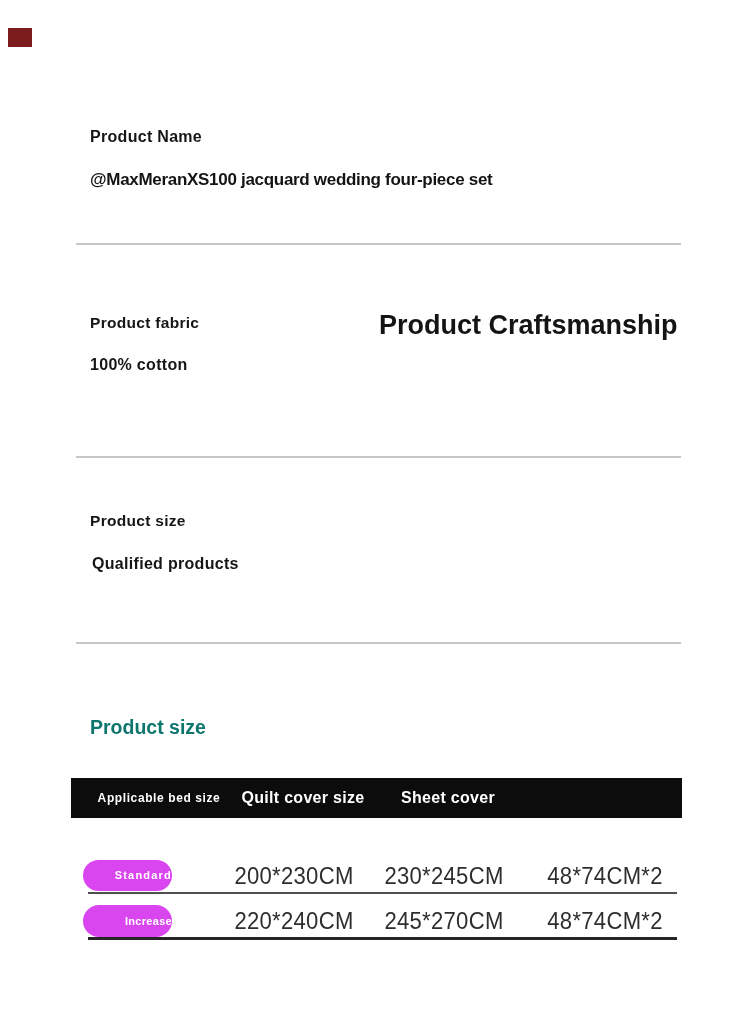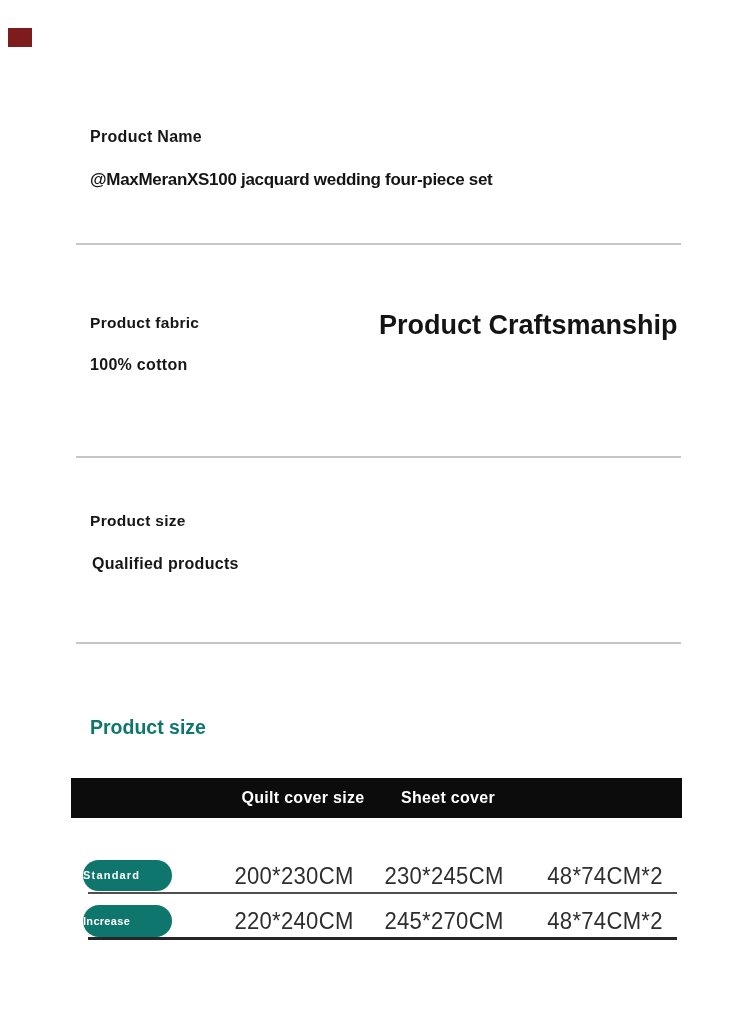--- a/index.html
+++ b/index.html
@@ -40,22 +40,22 @@
 
   .table-header-bar{left:71px;top:778px;width:611px;height:40px;background:#0c0c0c;}
   .th{top:778px;height:40px;line-height:40px;color:#ffffff;font-weight:bold;}
   .th-sm{font-size:12px;letter-spacing:0.6px;}
   .th-lg{font-size:16px;letter-spacing:0.3px;}
   .th-1{left:159px;}
   .th-2{left:303px;}
   .th-3{left:448px;}
   .th-4{left:602px;}
 
-  .pill{left:83px;width:89px;background:#0f766e;border-radius:17px;
-        color:#ffffff;font-weight:bold;text-align:left;}
+  .pill{left:83px;width:89px;background:#d946ef;border-radius:17px;
+        color:#ffffff;font-weight:bold;text-align:right;}
   .pill-1{top:860px;height:31px;line-height:31px;font-size:11px;letter-spacing:1.2px;}
   .pill-2{top:905px;height:32px;line-height:32px;font-size:11px;letter-spacing:0.3px;}
 
   .cell{font-size:23px;font-weight:400;letter-spacing:0.3px;color:#2e2e2e;
         transform:translateX(-50%) scaleX(0.96);white-space:nowrap;}
   .row1-cell{top:863px;}
   .row2-cell{top:908px;}
   .c1{left:294px;}
   .c2{left:444px;}
   .c3{left:605px;}
@@ -84,20 +84,21 @@
   <div class="abs divider divider-2"></div>
 
   <div class="abs label-sm level-label">Product size</div>
   <div class="abs label-md level-value">Qualified products</div>
 
   <div class="abs divider divider-3"></div>
 
   <div class="abs size-title">Product size</div>
 
   <div class="abs table-header-bar"></div>
+  <div class="abs ctr th th-sm th-1">Applicable bed size</div>
   <div class="abs ctr th th-lg th-2">Quilt cover size</div>
   <div class="abs ctr th th-lg th-3">Sheet cover</div>
 
   <div class="abs pill pill-1">Standard</div>
   <div class="abs cell row1-cell c1">200*230CM</div>
   <div class="abs cell row1-cell c2">230*245CM</div>
   <div class="abs cell row1-cell c3">48*74CM*2</div>
   <div class="abs row-line row-line-1"></div>
 
   <div class="abs pill pill-2">Increase</div>

